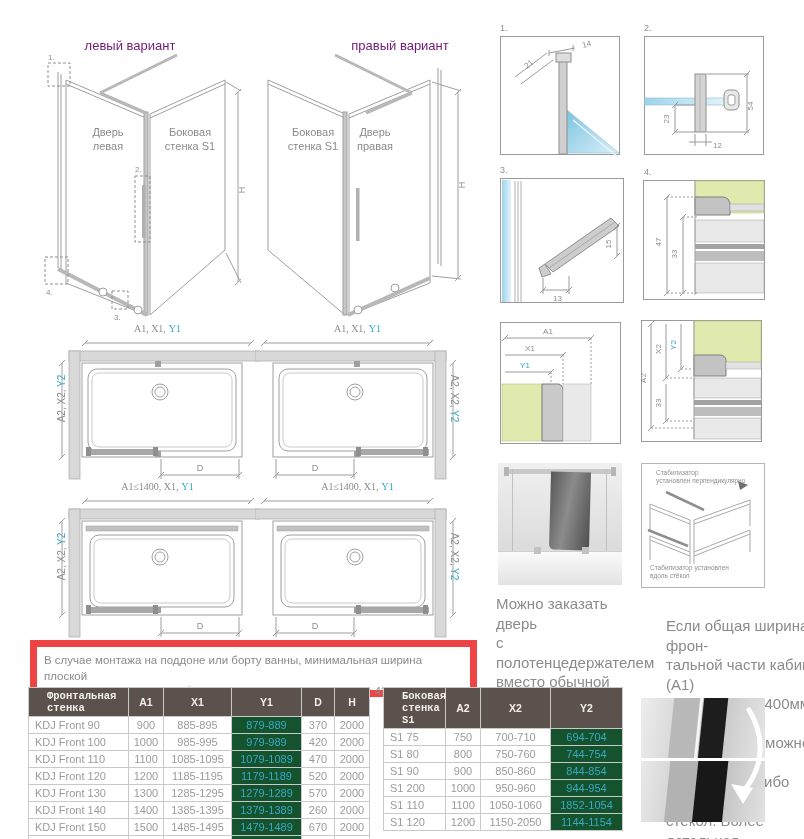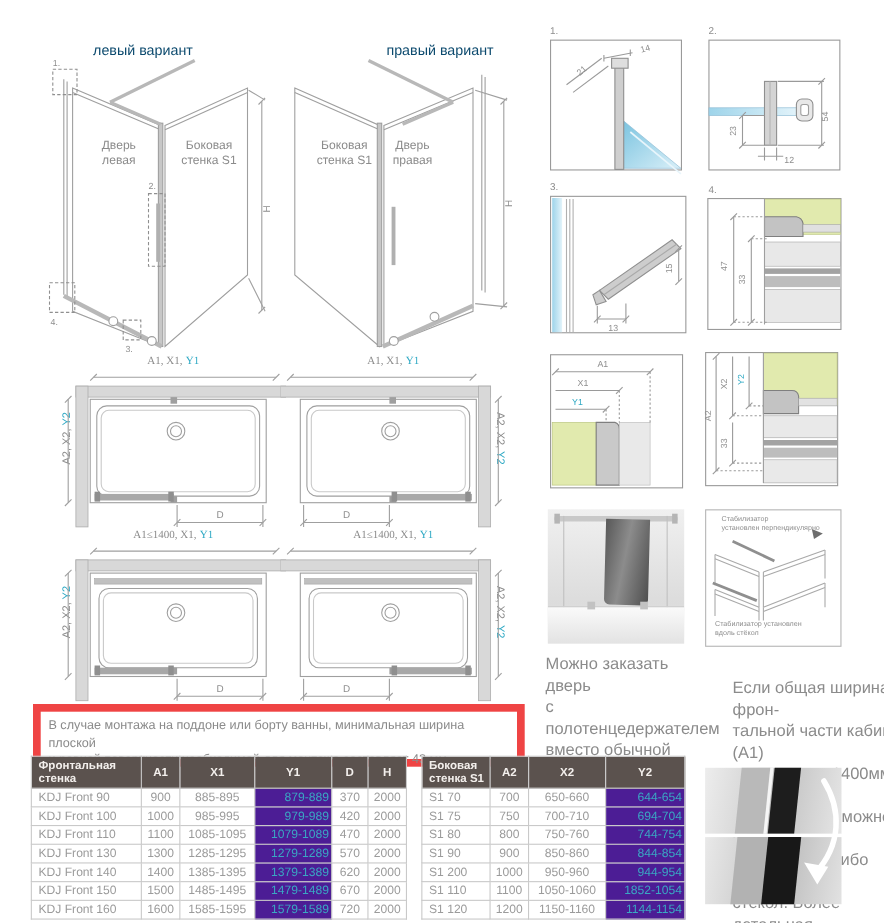--- a/index.html
+++ b/index.html
@@ -3,46 +3,46 @@
 <meta charset="utf-8">
 <style>
   html,body{margin:0;padding:0;}
   body{
     width:804px;height:839px;position:relative;background:#fff;
     font-family:"Liberation Sans",sans-serif;overflow:hidden;
     -webkit-font-smoothing:antialiased;
   }
   .abs{position:absolute;}
   .teal{color:#2fa9c4;}
-  .variant-title{font-size:13px;color:#0c4a6e;text-align:center;}
+  .variant-title{font-size:13px;color:#701a75;text-align:center;}
   .iso-label{font-size:11px;color:#8b8b8b;text-align:center;white-space:pre-line;line-height:1.25;}
   .plan{position:absolute;width:205px;height:160px;}
   .plan-top-label{position:absolute;top:0;left:0;width:100%;text-align:center;font-size:10px;color:#8b8b8b;font-family:Liberation Serif, serif;}
   .plan-top-label .teal{margin-left:3px;}
   .plan-side-label{position:absolute;width:106px;text-align:center;font-size:10px;color:#8b8b8b;}
   .rot-l{transform:rotate(-90deg);transform-origin:center;}
   .rot-r{transform:rotate(90deg);transform-origin:center;}
   .note-box{
     position:absolute;left:30px;top:640px;width:419px;height:31px;
     border:7px solid #ef4444;padding:6px 7px;font-size:11.5px;color:#8b8b8b;
     line-height:1.35;white-space:pre-line;
   }
   table.spec{border-collapse:collapse;table-layout:fixed;font-size:11px;position:absolute;}
   table.spec th{
     background:#5b524e;color:#f3efec;font-weight:bold;font-size:10.5px;
     border:1px solid #c9c9c9;padding:2px 2px;text-align:center;
     white-space:pre-line;line-height:1.15;
   }
-  table.spec th:first-child{text-align:left;padding-left:6px;}
+  table.spec th:first-child{text-align:left;padding-left:18px;font-family:Liberation Mono, monospace;}
   table.spec td{
     border:1px solid #c9c9c9;color:#9b9b9b;text-align:center;
     padding:1px 2px;height:14px;background:#fff;
   }
   table.spec td:first-child{text-align:left;padding-left:6px;}
-  table.spec td:nth-child(4){color:#3aa7c3;background:#4c1d95;text-align:right;}
+  table.spec td:nth-child(4){color:#3aa7c3;background:#14532d;}
   .caption{font-size:15px;color:#8b8b8b;line-height:1.3;white-space:pre-line;}
   .stab-label{position:absolute;font-size:6.5px;color:#8f8f8f;line-height:1.3;white-space:pre-line;}
   svg text{font-family:"Liberation Sans",sans-serif;}
   .dim{font-size:8px;fill:#8e8e8e;}
   .dim9{font-size:9px;fill:#8e8e8e;}
   .dimteal{fill:#2fa9c4;}
   .photo{position:absolute;overflow:hidden;}
 </style>
 </head>
 <body>
@@ -537,33 +537,41 @@
       </tr>
       <tr>
         <td>KDJ Front 110</td>
         <td>1100</td>
         <td>1085-1095</td>
         <td>1079-1089</td>
         <td>470</td>
         <td>2000</td>
       </tr>
       <tr>
+        <td>KDJ Front 120</td>
+        <td>1200</td>
+        <td>1185-1195</td>
+        <td>1179-1189</td>
+        <td>520</td>
+        <td>2000</td>
+      </tr>
+      <tr>
         <td>KDJ Front 130</td>
         <td>1300</td>
         <td>1285-1295</td>
         <td>1279-1289</td>
         <td>570</td>
         <td>2000</td>
       </tr>
       <tr>
         <td>KDJ Front 140</td>
         <td>1400</td>
         <td>1385-1395</td>
         <td>1379-1389</td>
-        <td>620</td>
+        <td>260</td>
         <td>2000</td>
       </tr>
       <tr>
         <td>KDJ Front 150</td>
         <td>1500</td>
         <td>1485-1495</td>
         <td>1479-1489</td>
         <td>670</td>
         <td>2000</td>
       </tr>
@@ -589,26 +597,20 @@
       <tr>
         <th>Боковая
 стенка S1</th>
         <th>A2</th>
         <th>X2</th>
         <th>Y2</th>
       </tr>
     </thead>
   <tbody>
       <tr>
-        <td>S1 70</td>
-        <td>700</td>
-        <td>650-660</td>
-        <td>644-654</td>
-      </tr>
-      <tr>
         <td>S1 75</td>
         <td>750</td>
         <td>700-710</td>
         <td>694-704</td>
       </tr>
       <tr>
         <td>S1 80</td>
         <td>800</td>
         <td>750-760</td>
         <td>744-754</td>
@@ -627,21 +629,21 @@
       </tr>
       <tr>
         <td>S1 110</td>
         <td>1100</td>
         <td>1050-1060</td>
         <td>1852-1054</td>
       </tr>
       <tr>
         <td>S1 120</td>
         <td>1200</td>
-        <td>1150-1160</td>
+        <td>1150-2050</td>
         <td>1144-1154</td>
       </tr>
     </tbody>
 </table>
 
 <div class="abs" style="left:641px;top:698px;width:124px;height:124px;">
   <div class="photo" style="left:0;top:0;width:124px;height:60px;background:linear-gradient(100deg,#ededed,#d8d8d8 30%,#bdbdbd 48%,#e6e6e6 100%);">
     <div class="abs" style="left:30px;top:-4px;width:26px;height:70px;background:#b9b9b9;transform:skewX(-6deg);"></div>
     <div class="abs" style="left:56px;top:-4px;width:3px;height:70px;background:#f5f5f5;transform:skewX(-6deg);"></div>
     <div class="abs" style="left:60px;top:-4px;width:24px;height:70px;background:#1d1d1d;transform:skewX(-6deg);"></div>

